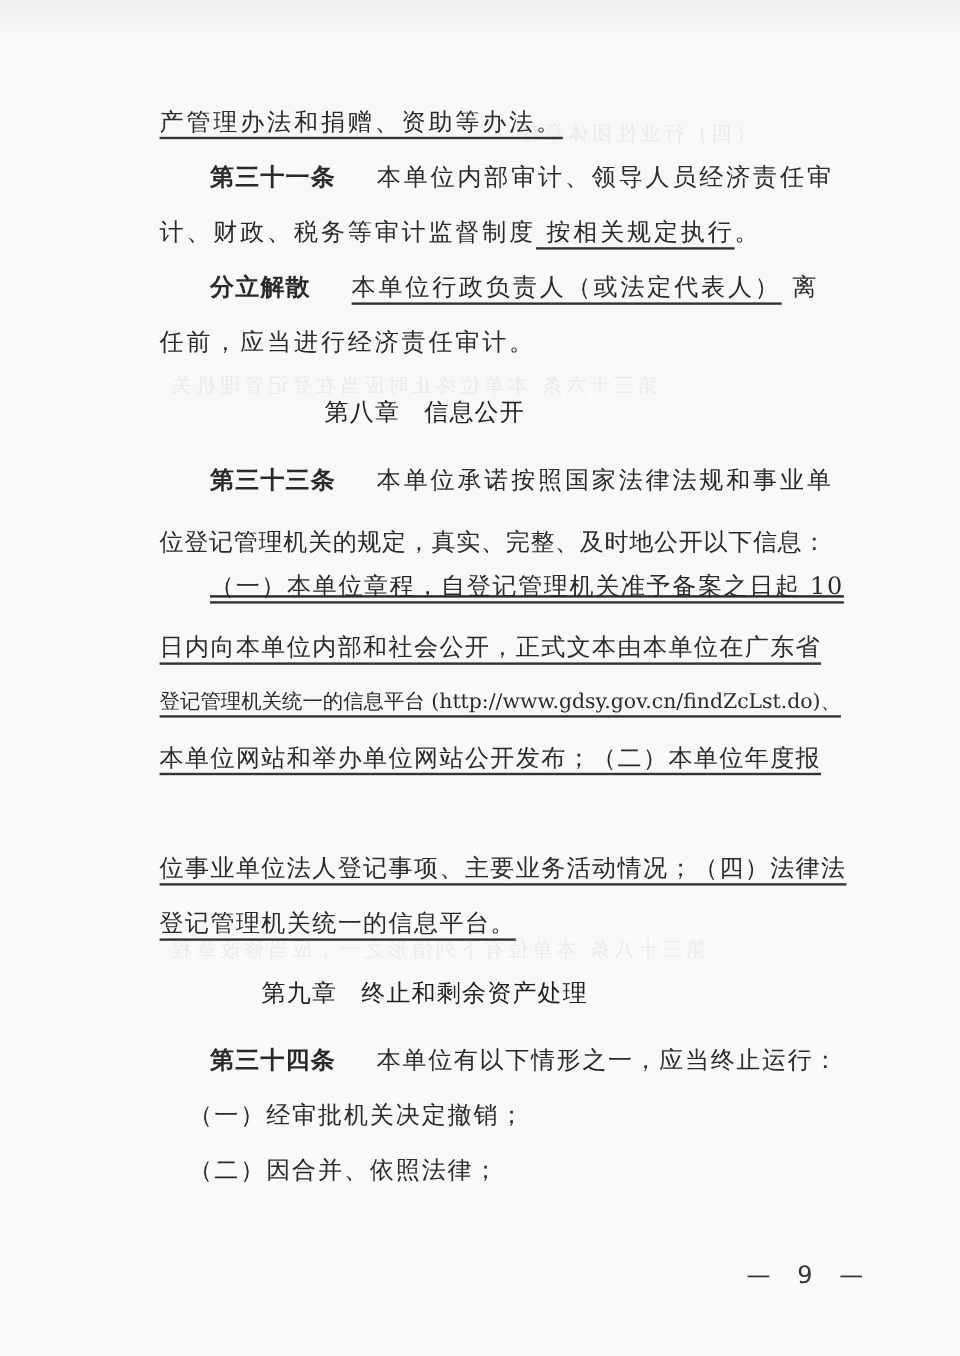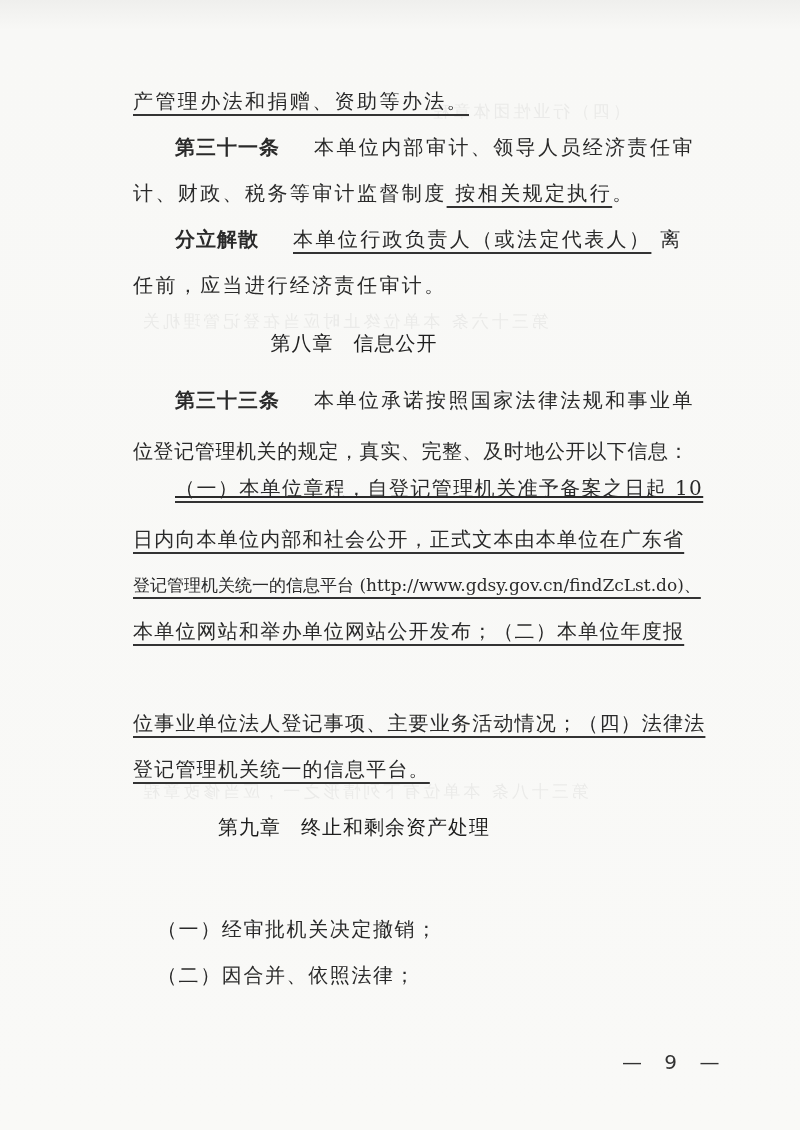--- a/index.html
+++ b/index.html
@@ -93,20 +93,23 @@
     <span class="u">位事业单位法人登记事项、主要业务活动情况；（四）法律法</span>
   </div>
   <div class="line" style="top:756px;letter-spacing:1.2px;">
     <span class="u">登记管理机关统一的信息平台。</span>
   </div>
 
   <div class="chapter" style="top:814px;">
     <span>第九章</span><span class="gap"></span><span>终止和剩余资产处理</span>
   </div>
 
+  <div class="line indent" style="top:870px;letter-spacing:1.4px;">
+    <span class="art">第三十四条</span><span>本单位有以下情形之一，应当终止运行：</span>
+  </div>
   <div class="line" style="top:916px;left:157px;letter-spacing:1.6px;">
     <span>（一）经审批机关决定撤销；</span>
   </div>
   <div class="line" style="top:962px;left:157px;letter-spacing:1.6px;">
     <span>（二）因合并、依照法律；</span>
   </div>
 
   <div class="pagenum">— 9 —</div>
 </div>
 

